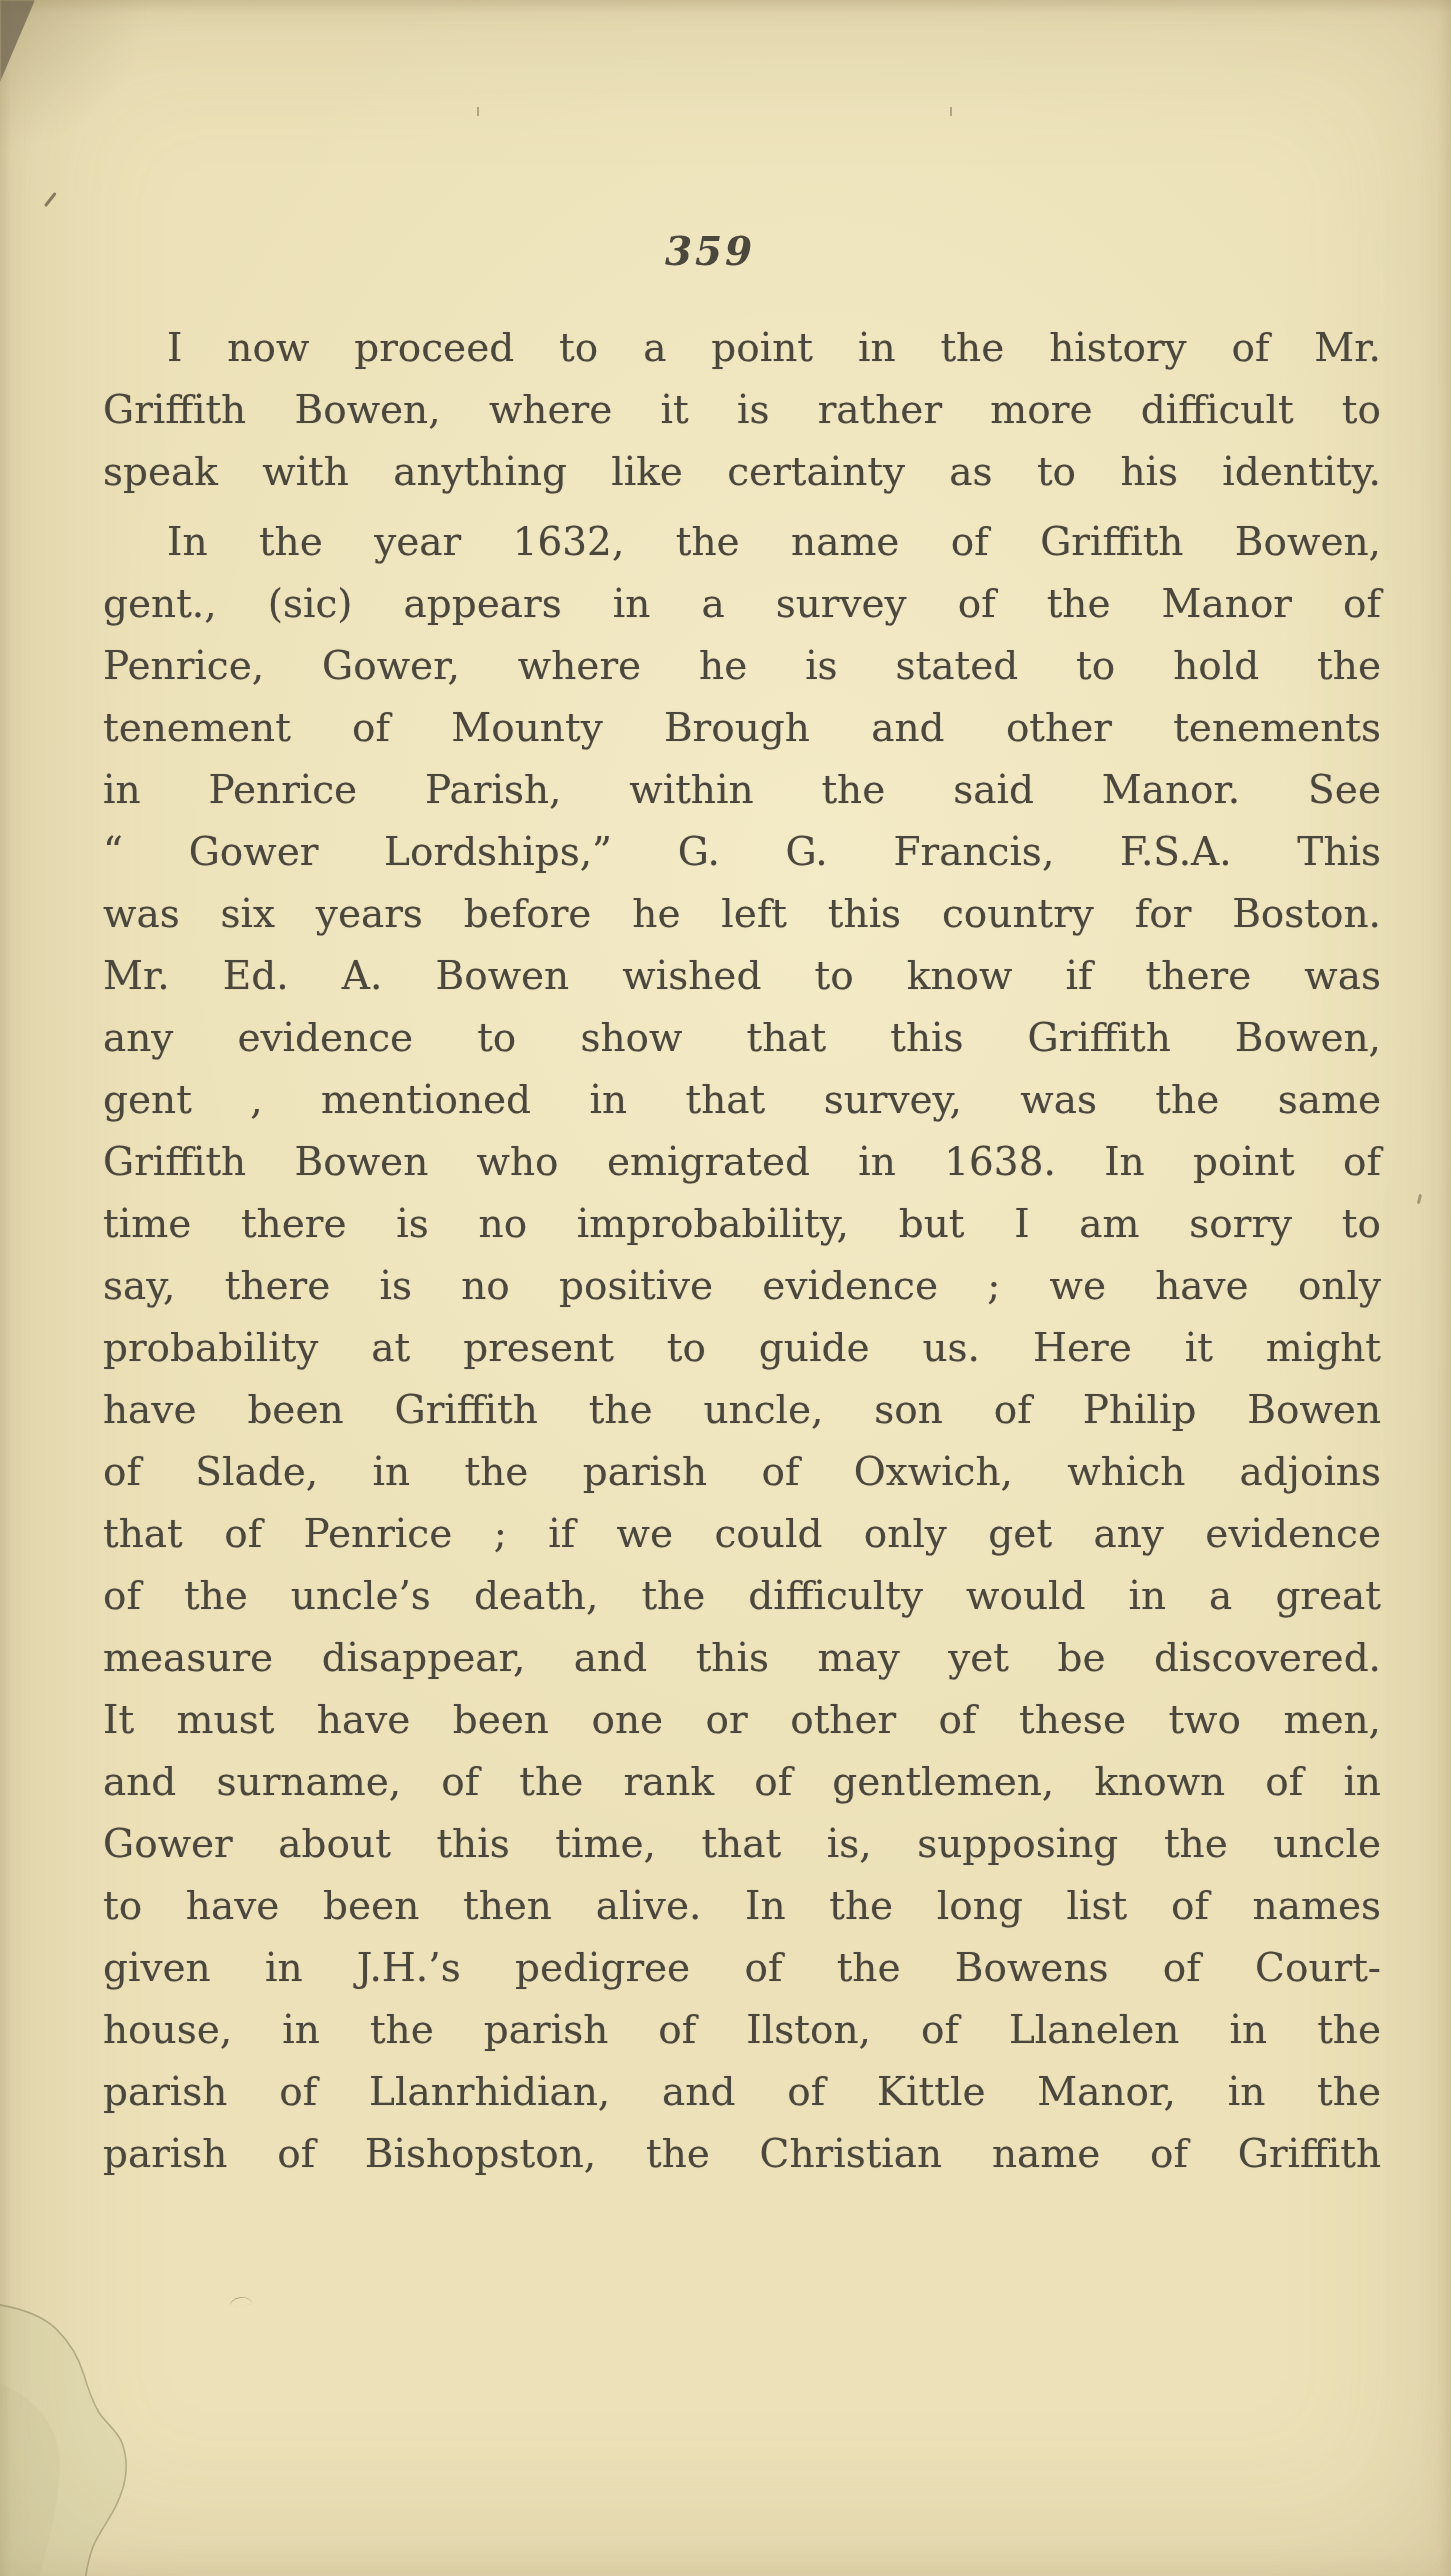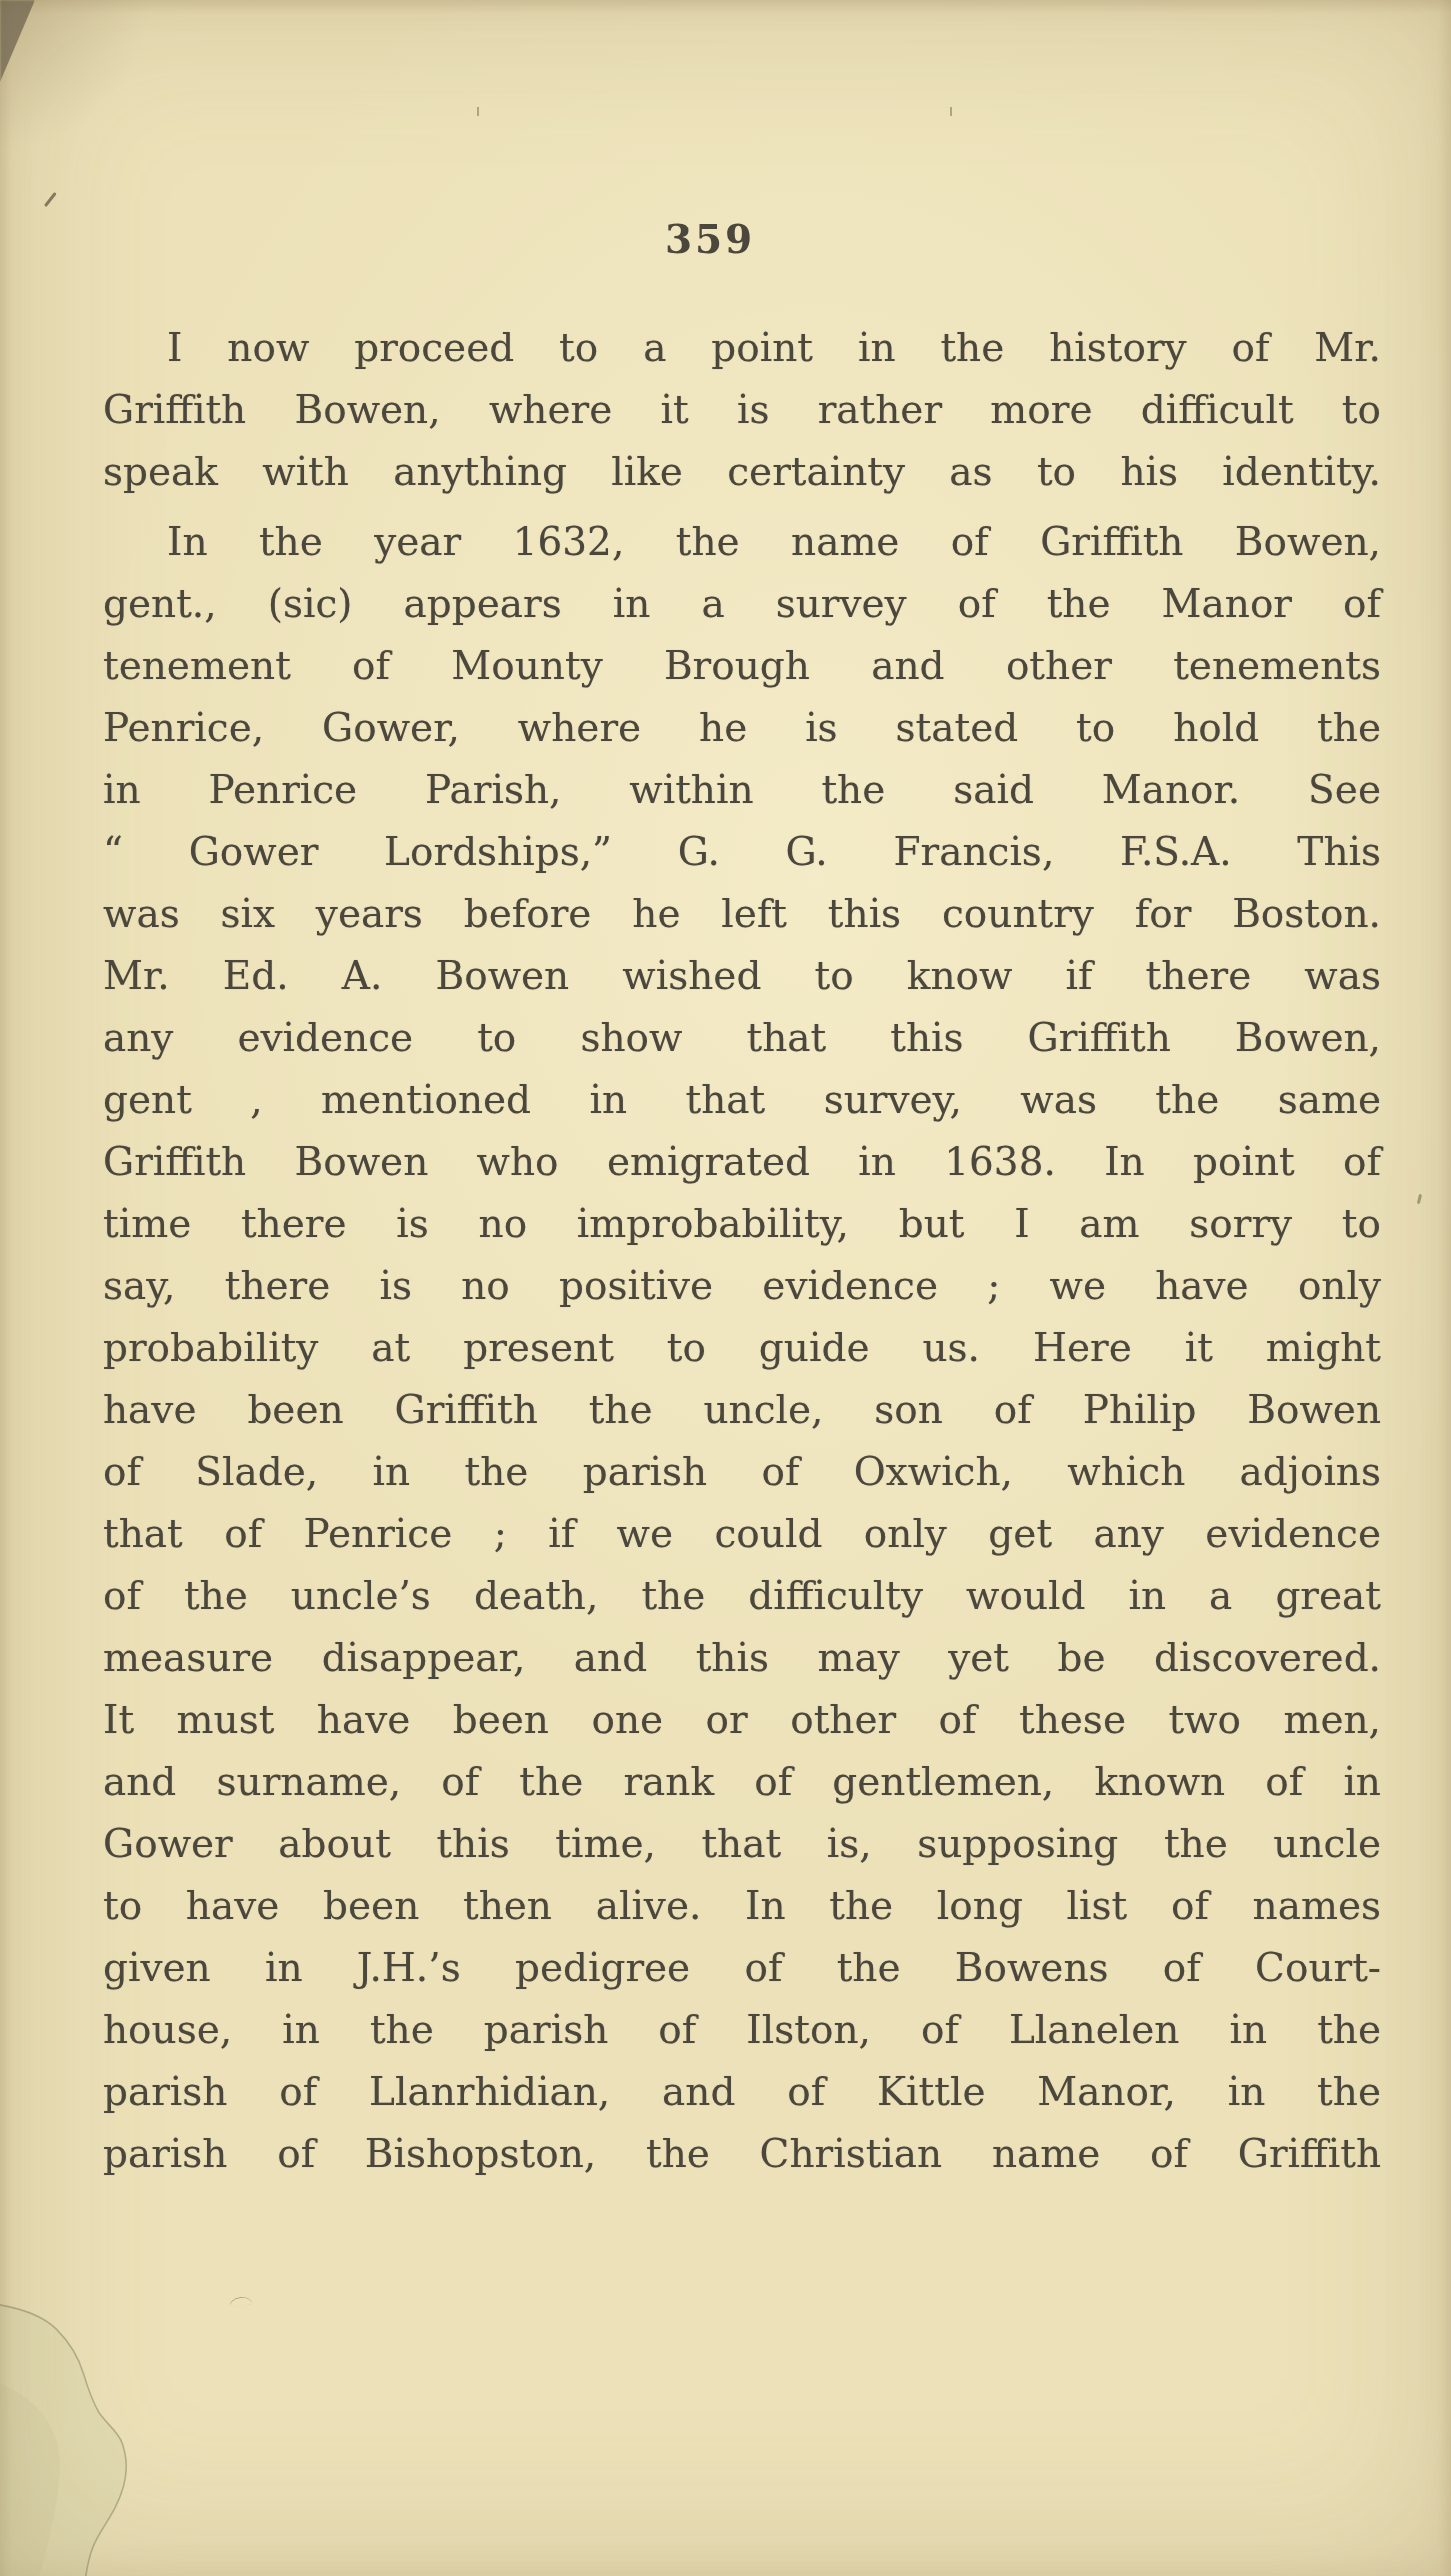--- a/index.html
+++ b/index.html
@@ -35,28 +35,29 @@
     position: absolute;
     top: 0; left: 0;
     width: 35px; height: 82px;
     background: #6f6450;
     clip-path: polygon(0 0, 100% 0, 0 100%);
     opacity: 0.75;
     filter: blur(1px);
   }
   .page-number {
     position: absolute;
-    top: 216px;
+    top: 228px;
     left: 0;
     width: 1420px;
     text-align: center;
     font-size: 39px;
     font-weight: bold;
     letter-spacing: 2.9px;
     color: var(--ink, #4c473d);
+    font-style: italic;
   }
   .text-block {
     position: absolute;
     top: 309px;
     left: 103px;
     width: 1278px;
     font-size: 39px;
     line-height: 62px;
     color: var(--ink, #4c473d);
     text-shadow: 0 0 1px rgba(76,71,61,0.35);
@@ -114,22 +115,22 @@
   <div class="corner-shadow"></div>
 
   <div class="page-number">359</div>
 
   <div class="text-block">
       <div class="line indent">I now proceed to a point in the history of Mr.</div>
       <div class="line">Griffith Bowen, where it is rather more difficult to</div>
       <div class="line">speak with anything like certainty as to his identity.</div>
       <div class="line indent">In the year 1632, the name of Griffith Bowen,</div>
       <div class="line">gent., (sic) appears in a survey of the Manor of</div>
+      <div class="line">Penrice, Gower, where he is stated to hold the</div>
       <div class="line">tenement of Mounty Brough and other tenements</div>
-      <div class="line">Penrice, Gower, where he is stated to hold the</div>
       <div class="line">in Penrice Parish, within the said Manor. See</div>
       <div class="line">“ Gower Lordships,” G. G. Francis, F.S.A. This</div>
       <div class="line">was six years before he left this country for Boston.</div>
       <div class="line">Mr. Ed. A. Bowen wished to know if there was</div>
       <div class="line">any evidence to show that this Griffith Bowen,</div>
       <div class="line">gent , mentioned in that survey, was the same</div>
       <div class="line">Griffith Bowen who emigrated in 1638. In point of</div>
       <div class="line">time there is no improbability, but I am sorry to</div>
       <div class="line">say, there is no positive evidence ; we have only</div>
       <div class="line">probability at present to guide us. Here it might</div>

